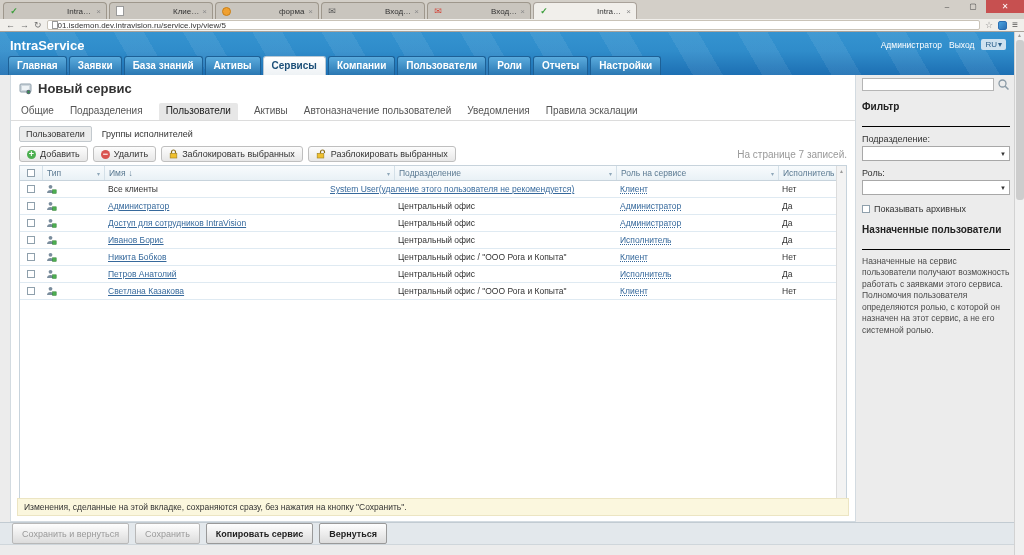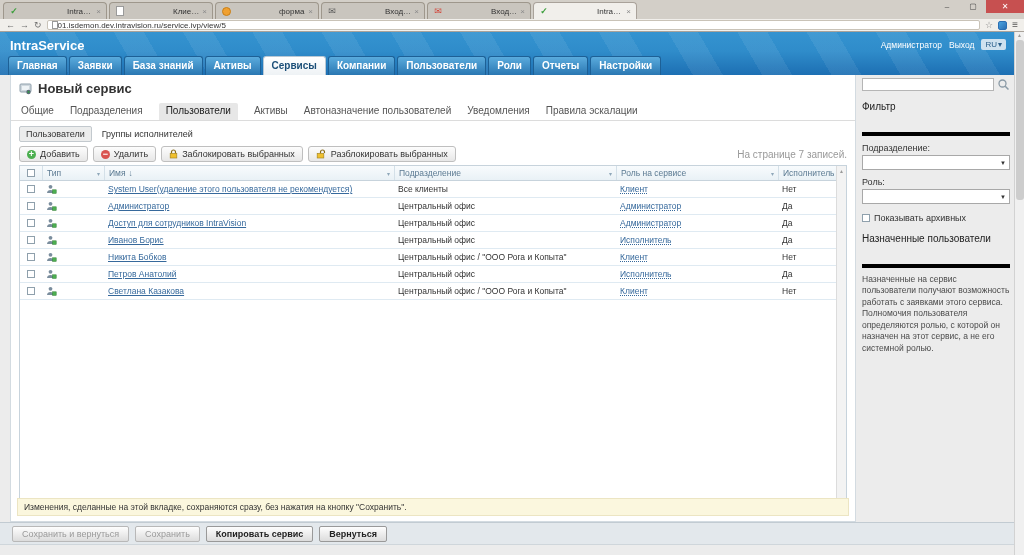--- a/index.html
+++ b/index.html
@@ -87,31 +87,31 @@
   .lnk { color:#36699c; text-decoration:underline; cursor:pointer; }
   .lnk.dotted { text-decoration:underline dotted; }
   .gscroll { position:absolute; top:0; right:0; bottom:0; width:10px; background:#f3f3f3; border-left:1px solid #dcdcdc;
     display:flex; flex-direction:column; justify-content:space-between; align-items:center; font-size:5px; color:#9a9a9a; padding:2px 0; }
 
   .notice { position:absolute; left:6px; right:6px; bottom:5px; background:#fbf7de; border:1px solid #ece5c3;
     padding:3px 6px; font-size:8.5px; color:#333; }
 
   
   .footerbar { position:absolute; left:0; top:522px; width:1014px; height:23px; background:#e3e8ec;
-    border-top:1px solid #c2cbd2; border-bottom:1px solid #cfd6db; display:flex; align-items:center; gap:6px; padding-left:12px; }
+    border-top:1px solid #c2cbd2; border-bottom:1px solid #cfd6db; display:flex; gap:6px; padding-left:12px; }
   .fbtn { font-size:9px; padding:2px 9px; border:1px solid #999; border-radius:2px;
     background:linear-gradient(180deg,#fefefe,#dcdcdc); color:#222; font-weight:bold; cursor:pointer; }
   .fbtn.disabled { color:#9a9a9a; border-color:#b8b8b8; font-weight:normal; cursor:default; }
 
   
   .sidebar { position:absolute; left:862px; top:78px; width:148px; font-size:9px; color:#333; }
   .searchrow { display:flex; align-items:center; gap:3px; }
   .searchrow input { flex:1; height:13px; border:1px solid #b5b5b5; background:#fff; font-size:8.5px; padding:0 3px;
     font-family:"Liberation Sans",sans-serif; }
-  .sb-h { font-size:10px; font-weight:normal; color:#222; margin-top:10px; padding-bottom:20px; border-bottom:4px solid #000000; }
+  .sb-h { font-size:10px; font-weight:bold; color:#222; margin-top:10px; padding-bottom:14px; border-bottom:1px solid #000000; }
   .sb-label { margin:7px 0 2px; font-size:9px; }
   .sb-select { height:15px; background:#fff; border:1px solid #a8a8a8; display:flex; align-items:center;
     justify-content:flex-end; padding:0 3px; font-size:6px; color:#333; }
   .sb-check { display:flex; align-items:center; gap:4px; margin-top:9px; }
   .sb-text { margin-top:6px; font-size:8.5px; color:#4a4a4a; line-height:1.35; }
 
   
   .pagescroll { position:absolute; left:1014px; top:32px; width:10px; height:523px; background:#f0f0f0;
     border-left:1px solid #d2d2d2; display:flex; flex-direction:column; align-items:center; font-size:5px; color:#9a9a9a; }
   .pagescroll .thumb { width:8px; height:160px; background:#cdcdcd; border-radius:3px; margin-top:2px; }
@@ -284,25 +284,25 @@
     <div class="gc c-check">
             <span class="cb"></span>
           </div>
     <div class="gc c-type">
       <svg width="11" height="10">
         <circle cx="4.5" cy="2.8" r="1.9" fill="#7a8d9d"></circle>
         <path d="M1 9c0-2 1.6-3.1 3.5-3.1S8 7 8 9z" fill="#7a8d9d"></path>
         <rect x="6.6" y="5.8" width="3.6" height="3.6" fill="#4caf50" stroke="#2e7d32" stroke-width="0.5"></rect>
       </svg>
     </div>
+    <div class="gc c-dept">
+            <span>Все клиенты</span>
+          </div>
     <div class="gc c-name">
             <a class="lnk">System User(удаление этого пользователя не рекомендуется)</a>
-          </div>
-    <div class="gc c-dept">
-            <span>Все клиенты</span>
           </div>
     <div class="gc c-role">
             <a class="lnk dotted">Клиент</a>
           </div>
     <div class="gc c-exec">
             <span>Нет</span>
           </div>
   </div>
 
   <div class="trow">

